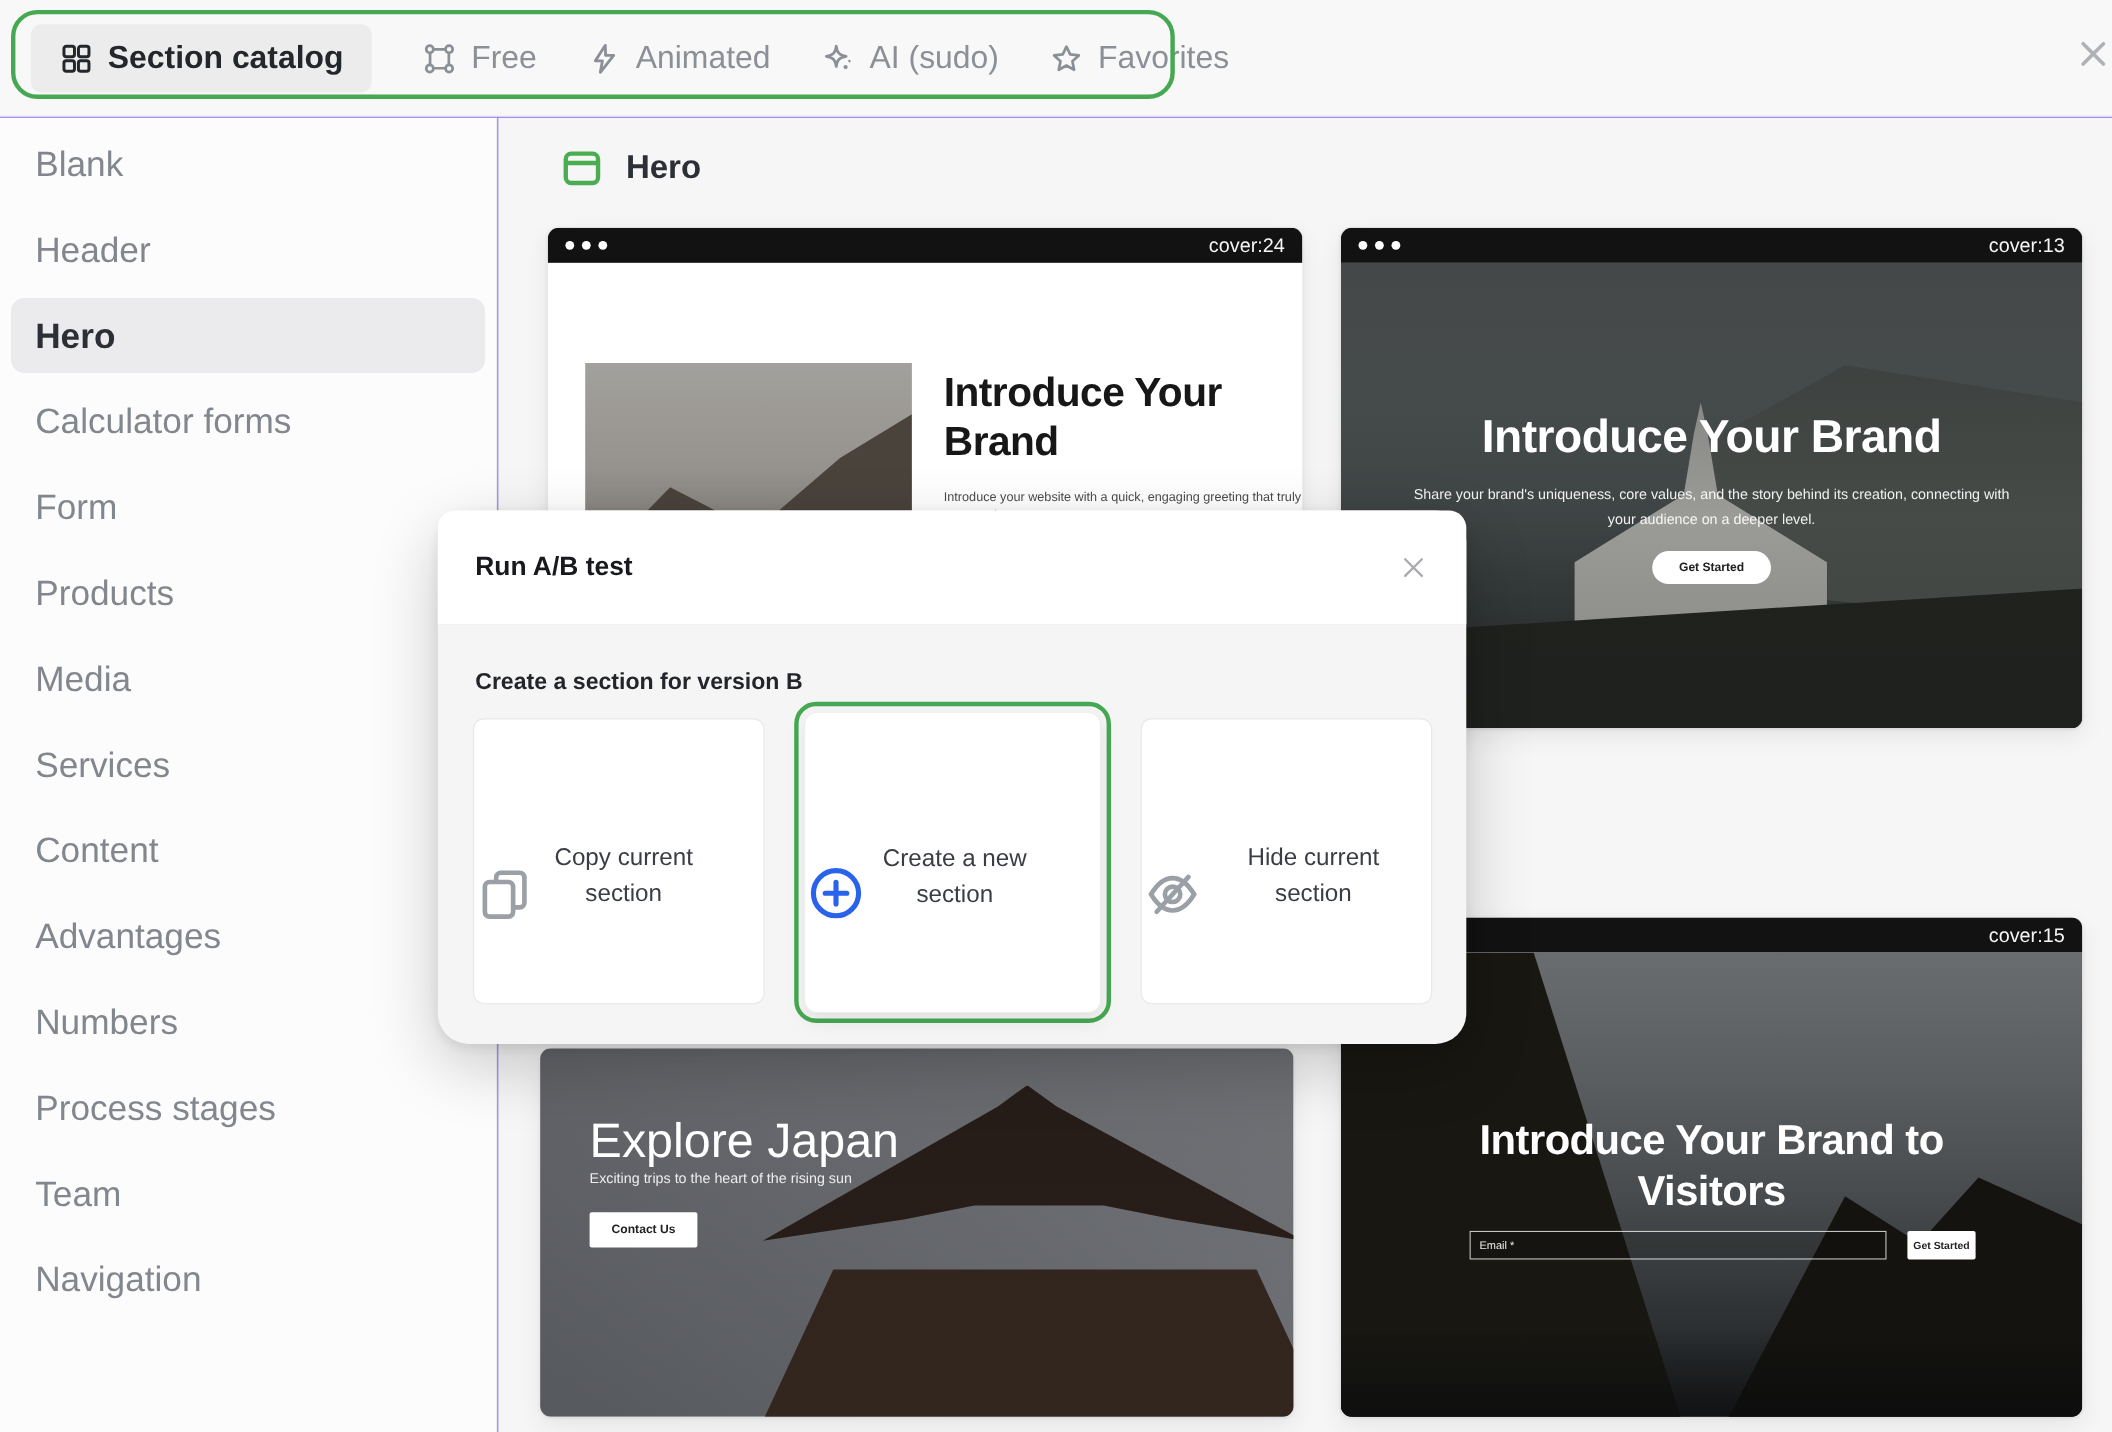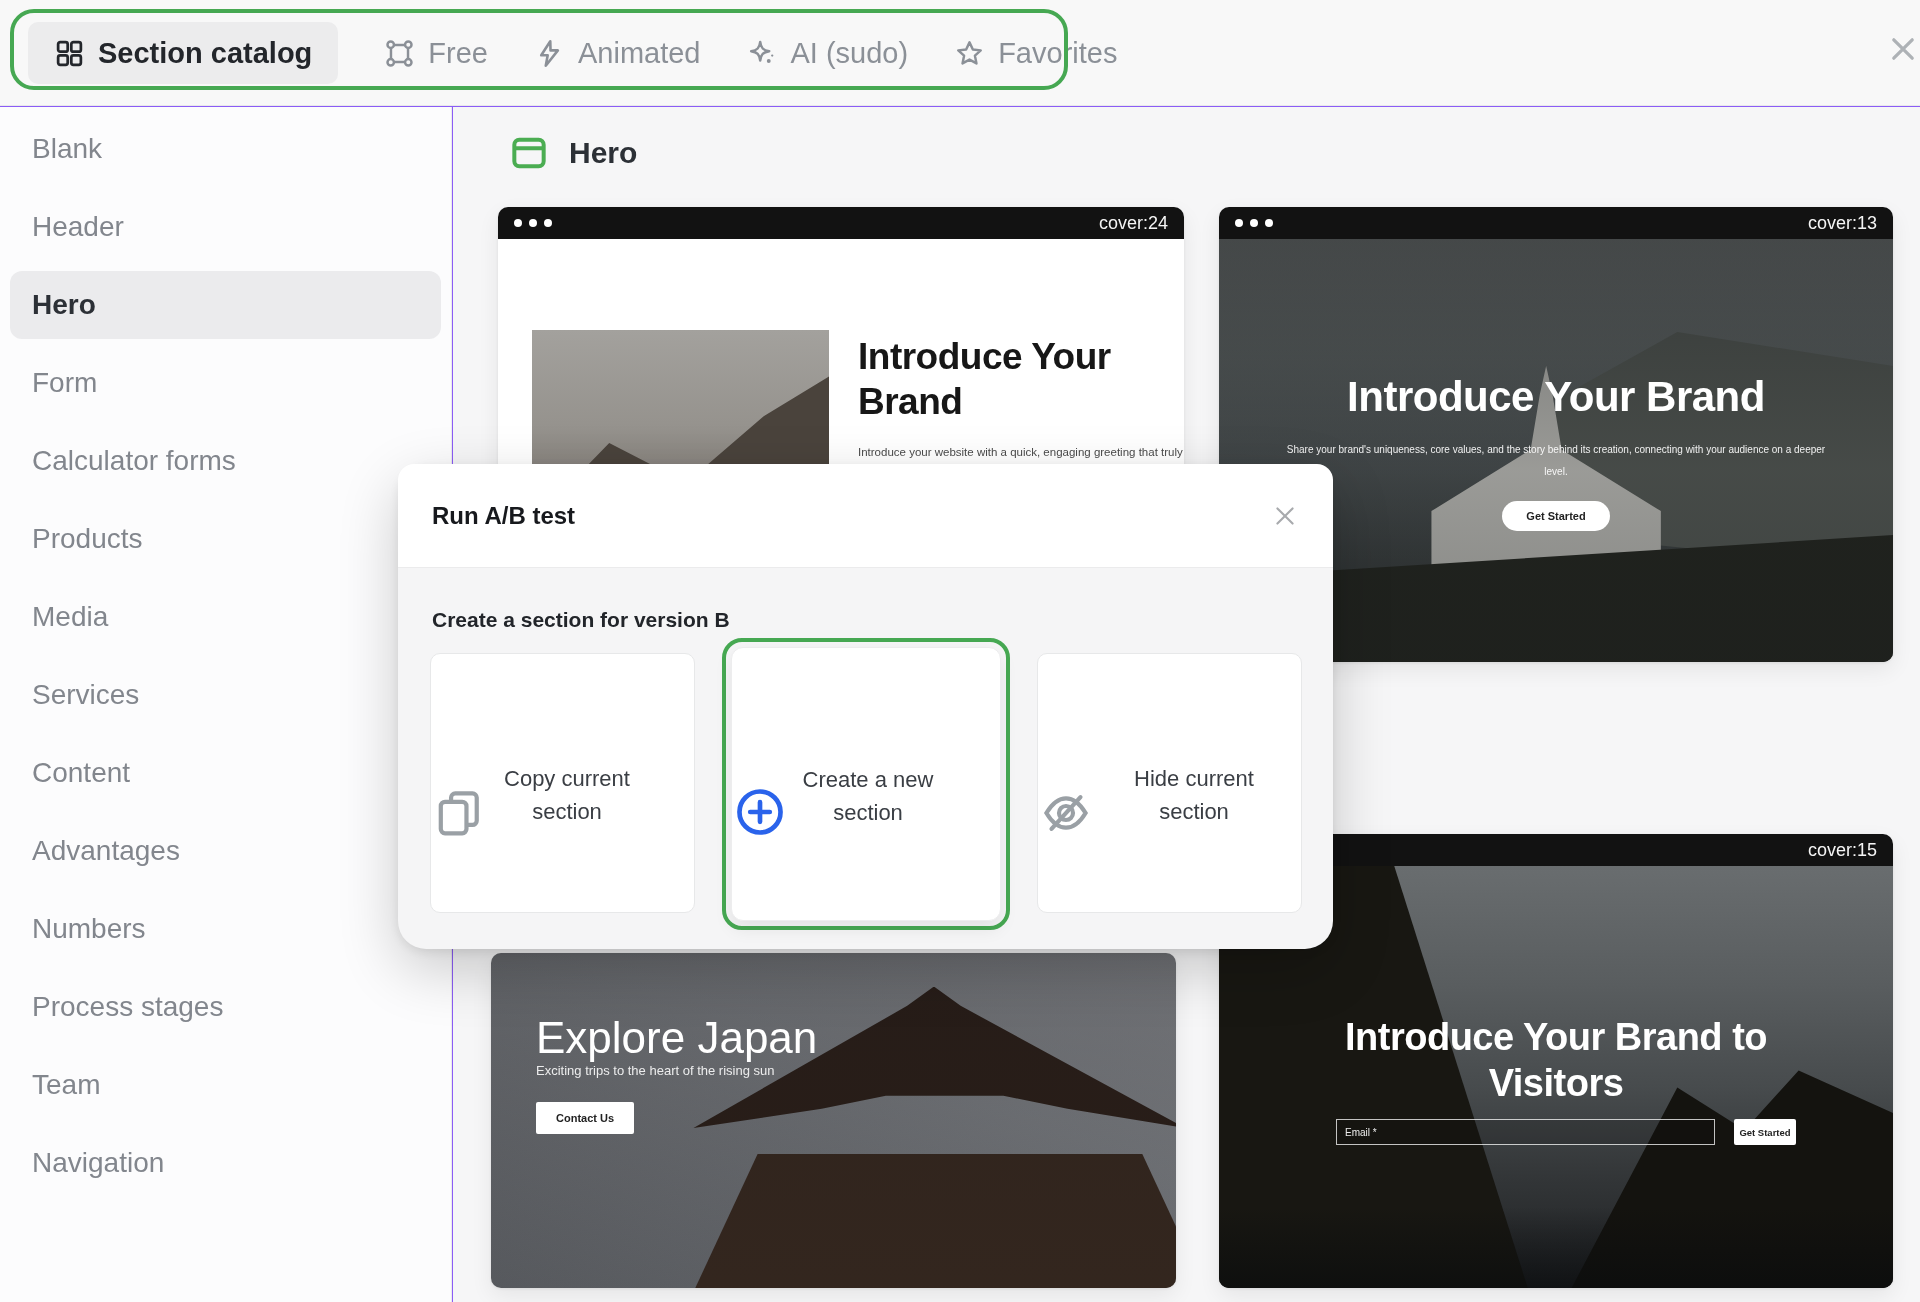--- a/index.html
+++ b/index.html
@@ -18,21 +18,21 @@
   .tab svg { width:31px; height:31px; }
   .tab.pill { margin-left:0; background:#ececed; border-radius:10px; height:62px;
     padding:0 26px; color:#23262b; font-weight:700; }
   .topbar-close { position:absolute; left:1886px; top:32px; width:34px; height:34px;
     color:#aeb2b6; cursor:pointer; }
 
   
   .sidebar { position:absolute; left:0; top:107px; width:452px; height:1195px;
     background:#fcfcfd; border-right:1px solid #eaebec; padding-top:8px; z-index:10; }
   .side-item { height:68px; margin:0 10px 10px 10px; display:flex; align-items:center;
-    padding-left:22px; border-radius:12px; font-size:28px; color:#82868d; cursor:pointer; }
+    padding-left:22px; border-radius:12px; font-size:32px; color:#82868d; cursor:pointer; }
   .side-item.active { background:#ebebed; color:#2c3036; font-weight:600; }
 
   
   .main { position:absolute; left:453px; top:107px; width:1467px; height:1195px;
     background:#f6f6f7; z-index:1; }
   .group-header { position:absolute; left:56px; top:26px; display:flex; align-items:center; gap:20px; }
   .group-header svg { width:40px; height:40px; color:#4bad52; }
   .group-title { font-size:30px; font-weight:600; color:#2c3036; }
 
   .card { position:absolute; border-radius:10px; overflow:hidden; background:#fff;
@@ -64,21 +64,21 @@
   .c13-ridge { position:absolute; inset:0; background:#5a5f5b;
     clip-path:polygon(50% 38%,68% 22%,100% 30%,100% 78%,50% 70%); }
   .c13-land { position:absolute; inset:0; background:#23251f;
     clip-path:polygon(0 80%,100% 70%,100% 100%,0 100%); }
   .c13-church { position:absolute; left:26%; bottom:4%; width:46%; height:66%; background:#d3d2cd;
     clip-path:polygon(12% 100%,12% 52%,44% 30%,47% 10%,49% 0,51% 10%,54% 30%,86% 52%,86% 100%); }
   .c13-shade { position:absolute; inset:0;
     background:linear-gradient(180deg,rgba(24,27,27,.52) 0%,rgba(24,27,27,.30) 55%,rgba(24,27,27,.42) 100%); }
   .c13-content { position:absolute; inset:0; text-align:center; }
   .c13-h { margin-top:134px; font-size:42px; font-weight:700; color:#fff; letter-spacing:-.5px; }
-  .c13-p { margin:18px auto 0; width:560px; font-size:10px; line-height:22px; color:rgba(255,255,255,.92); }
+  .c13-p { margin:18px auto 0; width:560px; font-size:13px; line-height:22px; color:rgba(255,255,255,.92); }
   .c13-btn { display:inline-block; margin-top:18px; background:#fff; color:#222;
     border-radius:17px; font-size:11px; font-weight:600; padding:9px 24px; }
 
   
   .card-japan { left:38px; top:846px; width:685px; height:335px; }
   .jp-img { position:relative; height:335px; overflow:hidden;
     background:linear-gradient(200deg,#94969b 0%,#85888d 38%,#75787d 68%,#65686d 100%); }
   .jp-roof { position:absolute; right:-6%; bottom:-6%; width:78%; height:96%; background:#2e2019;
     clip-path:polygon(47% 0,52% 6%,94% 44%,72% 38%,60% 34%,38% 34%,26% 38%,2% 44%,42% 6%); }
   .jp-body { position:absolute; right:-6%; bottom:-8%; width:78%; height:60%; background:#3a2a20;
@@ -189,22 +189,22 @@
       <svg viewBox="0 0 24 24" fill="none" stroke="currentColor" stroke-width="2.3" stroke-linecap="round">
         <path d="M5.5 5.5 L18.5 18.5 M18.5 5.5 L5.5 18.5"></path>
       </svg>
     </div>
   </header>
 
   <aside class="sidebar">
     <div class="side-item">Blank</div>
     <div class="side-item">Header</div>
     <div class="side-item active">Hero</div>
+    <div class="side-item">Calculator forms</div>
     <div class="side-item">Form</div>
-    <div class="side-item">Calculator forms</div>
     <div class="side-item">Products</div>
     <div class="side-item">Media</div>
     <div class="side-item">Services</div>
     <div class="side-item">Content</div>
     <div class="side-item">Advantages</div>
     <div class="side-item">Numbers</div>
     <div class="side-item">Process stages</div>
     <div class="side-item">Team</div>
     <div class="side-item">Navigation</div>
   </aside>

